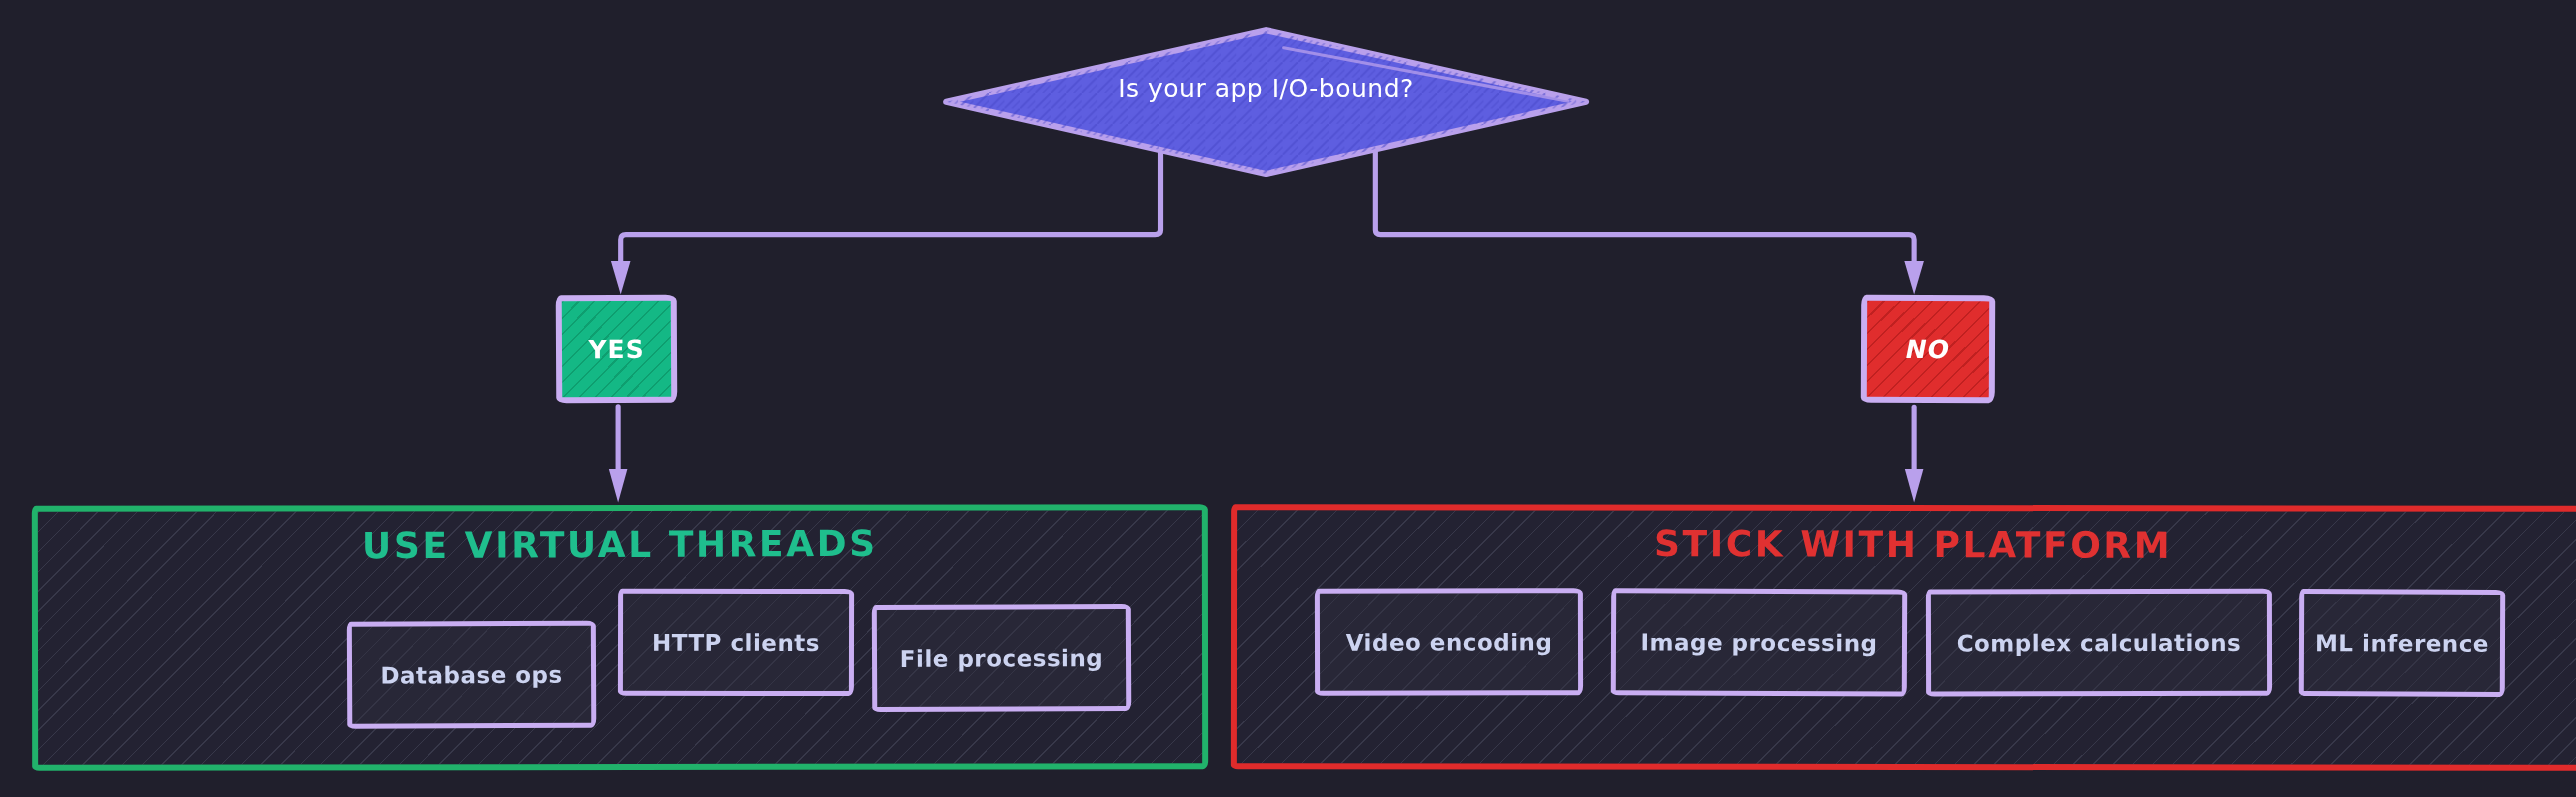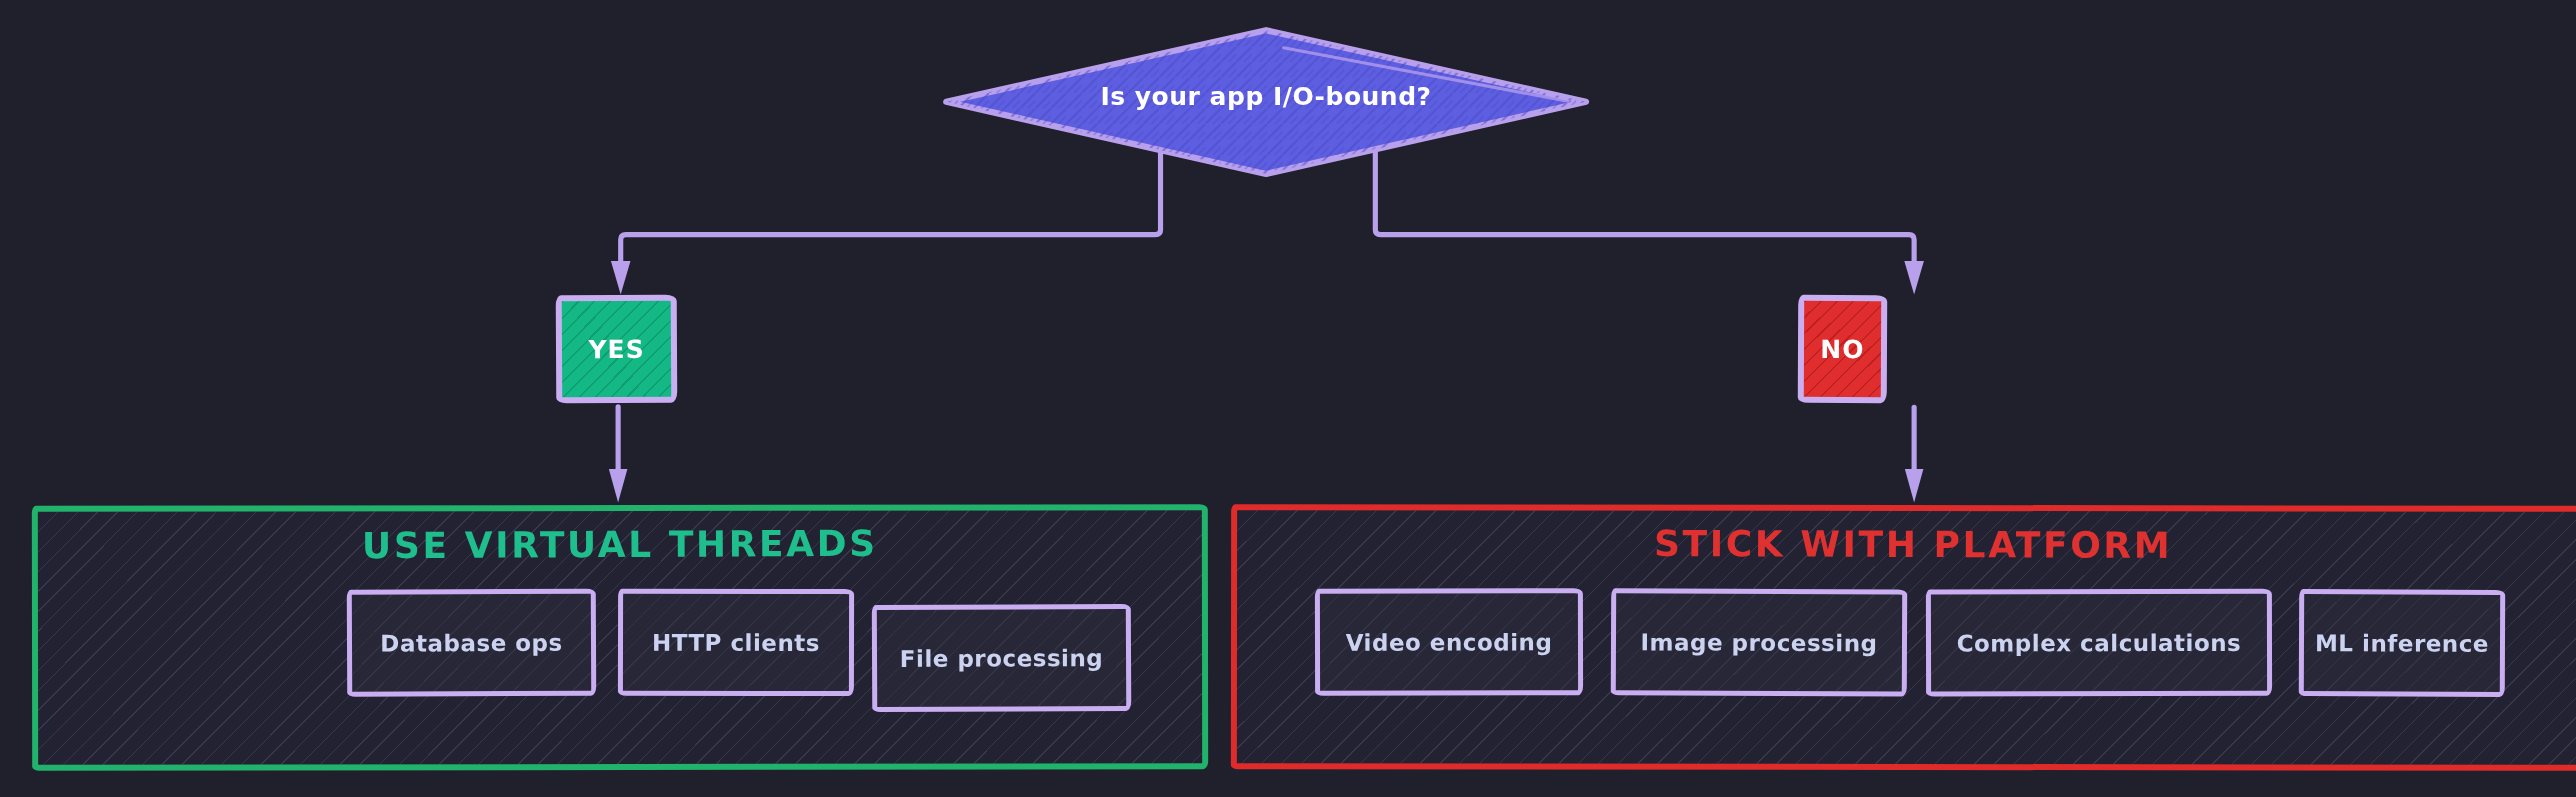--- a/index.html
+++ b/index.html
@@ -17,38 +17,39 @@
     position:relative;width:2626px;height:798px;overflow:hidden;
     background:var(--background);
   }
   .wires{position:absolute;left:0;top:0;width:2626px;height:798px;}
   .wires path.conn{fill:none;stroke:var(--connector);stroke-width:10;stroke-linecap:round;stroke-linejoin:round;}
   .wires .head{fill:var(--connector);}
   .wires .diamond-main{fill:var(--diamond-fill);stroke:var(--diamond-stroke);stroke-width:12;stroke-linejoin:round;}
   .wires .diamond-hatch{fill:url(#hachureBlue);stroke:none;}
   .wires .diamond-double{fill:none;stroke:var(--diamond-stroke);stroke-width:6;opacity:.75;stroke-linecap:round;}
   .decision-label{
-    position:absolute;left:1060px;top:82px;width:412px;text-align:center;
-    color:#ffffff;font-size:25px;font-weight:bold;letter-spacing:0.5px;
+    position:absolute;left:1060px;top:74px;width:412px;text-align:center;
+    color:#ffffff;font-size:25px;font-weight:normal;letter-spacing:0.5px;
   }
   .node{
     position:absolute;display:flex;align-items:center;justify-content:center;
     border:6.7px solid var(--box-border);color:#ffffff;font-size:25px;font-weight:bold;
     letter-spacing:1px;
     border-radius:5.2px 11.3px 6.2px 10.3px / 10.3px 6.2px 11.3px 5.2px;
   }
   .node.yes{
     left:556px;top:295px;width:121px;height:108px;background-color:var(--yes-fill);
     background-image:repeating-linear-gradient(135deg, rgba(0,90,55,.28) 0 1.5px, transparent 1.5px 11.3px);
     transform:rotate(-.3deg);
   }
   .node.no{
-    left:1798px;top:295px;width:89px;height:108px;background-color:var(--no-fill);
+    left:1861px;top:295px;width:134px;height:108px;background-color:var(--no-fill);
     background-image:repeating-linear-gradient(135deg, rgba(110,0,0,.28) 0 1.5px, transparent 1.5px 11.3px);
     transform:rotate(.25deg);
+    font-style:italic;
   }
   .group{
     position:absolute;top:505px;height:265px;
     background-color:var(--panel-fill);
     background-image:repeating-linear-gradient(135deg, rgba(178,188,216,.14) 0 1px, transparent 1px 14px);
     border-radius:4.1px 8.2px 5.2px 7.2px / 7.2px 5.2px 8.2px 4.1px;
   }
   .group.left{left:32px;width:1176px;border:6.2px solid var(--green-border);transform:rotate(-.08deg);}
   .group.right{left:1231px;width:1364px;border:6.2px solid var(--red-border);transform:rotate(.06deg);}
   .group h2{
@@ -62,21 +63,21 @@
     display:flex;align-items:center;justify-content:center;text-align:center;
     border:5.7px solid var(--box-border);
     background-color:var(--box-fill);
     background-image:repeating-linear-gradient(135deg, rgba(178,188,216,.09) 0 1px, transparent 1px 14px);
     color:var(--box-text);font-size:23px;font-weight:bold;letter-spacing:0.5px;
     border-radius:4.1px 9.3px 5.2px 8.2px / 8.2px 5.2px 9.3px 4.1px;
   }
   .item:nth-child(odd){transform:rotate(.18deg);}
   .item:nth-child(even){transform:rotate(-.18deg);}
   .g-left .i1{left:76px;width:207px;}
-  .g-left .i2{left:309px;width:249px;}
+  .g-left .i2{left:309px;width:249px;margin-top:32px;}
   .g-left .i3{left:580px;width:236px;}
   .g-left .i4{left:834px;width:259px;margin-top:16px;}
   .g-right .i1{left:78px;width:268px;}
   .g-right .i2{left:374px;width:296px;}
   .g-right .i3{left:689px;width:346px;}
   .g-right .i4{left:1062px;width:206px;}
 </style>
 </head>
 <body>
 

